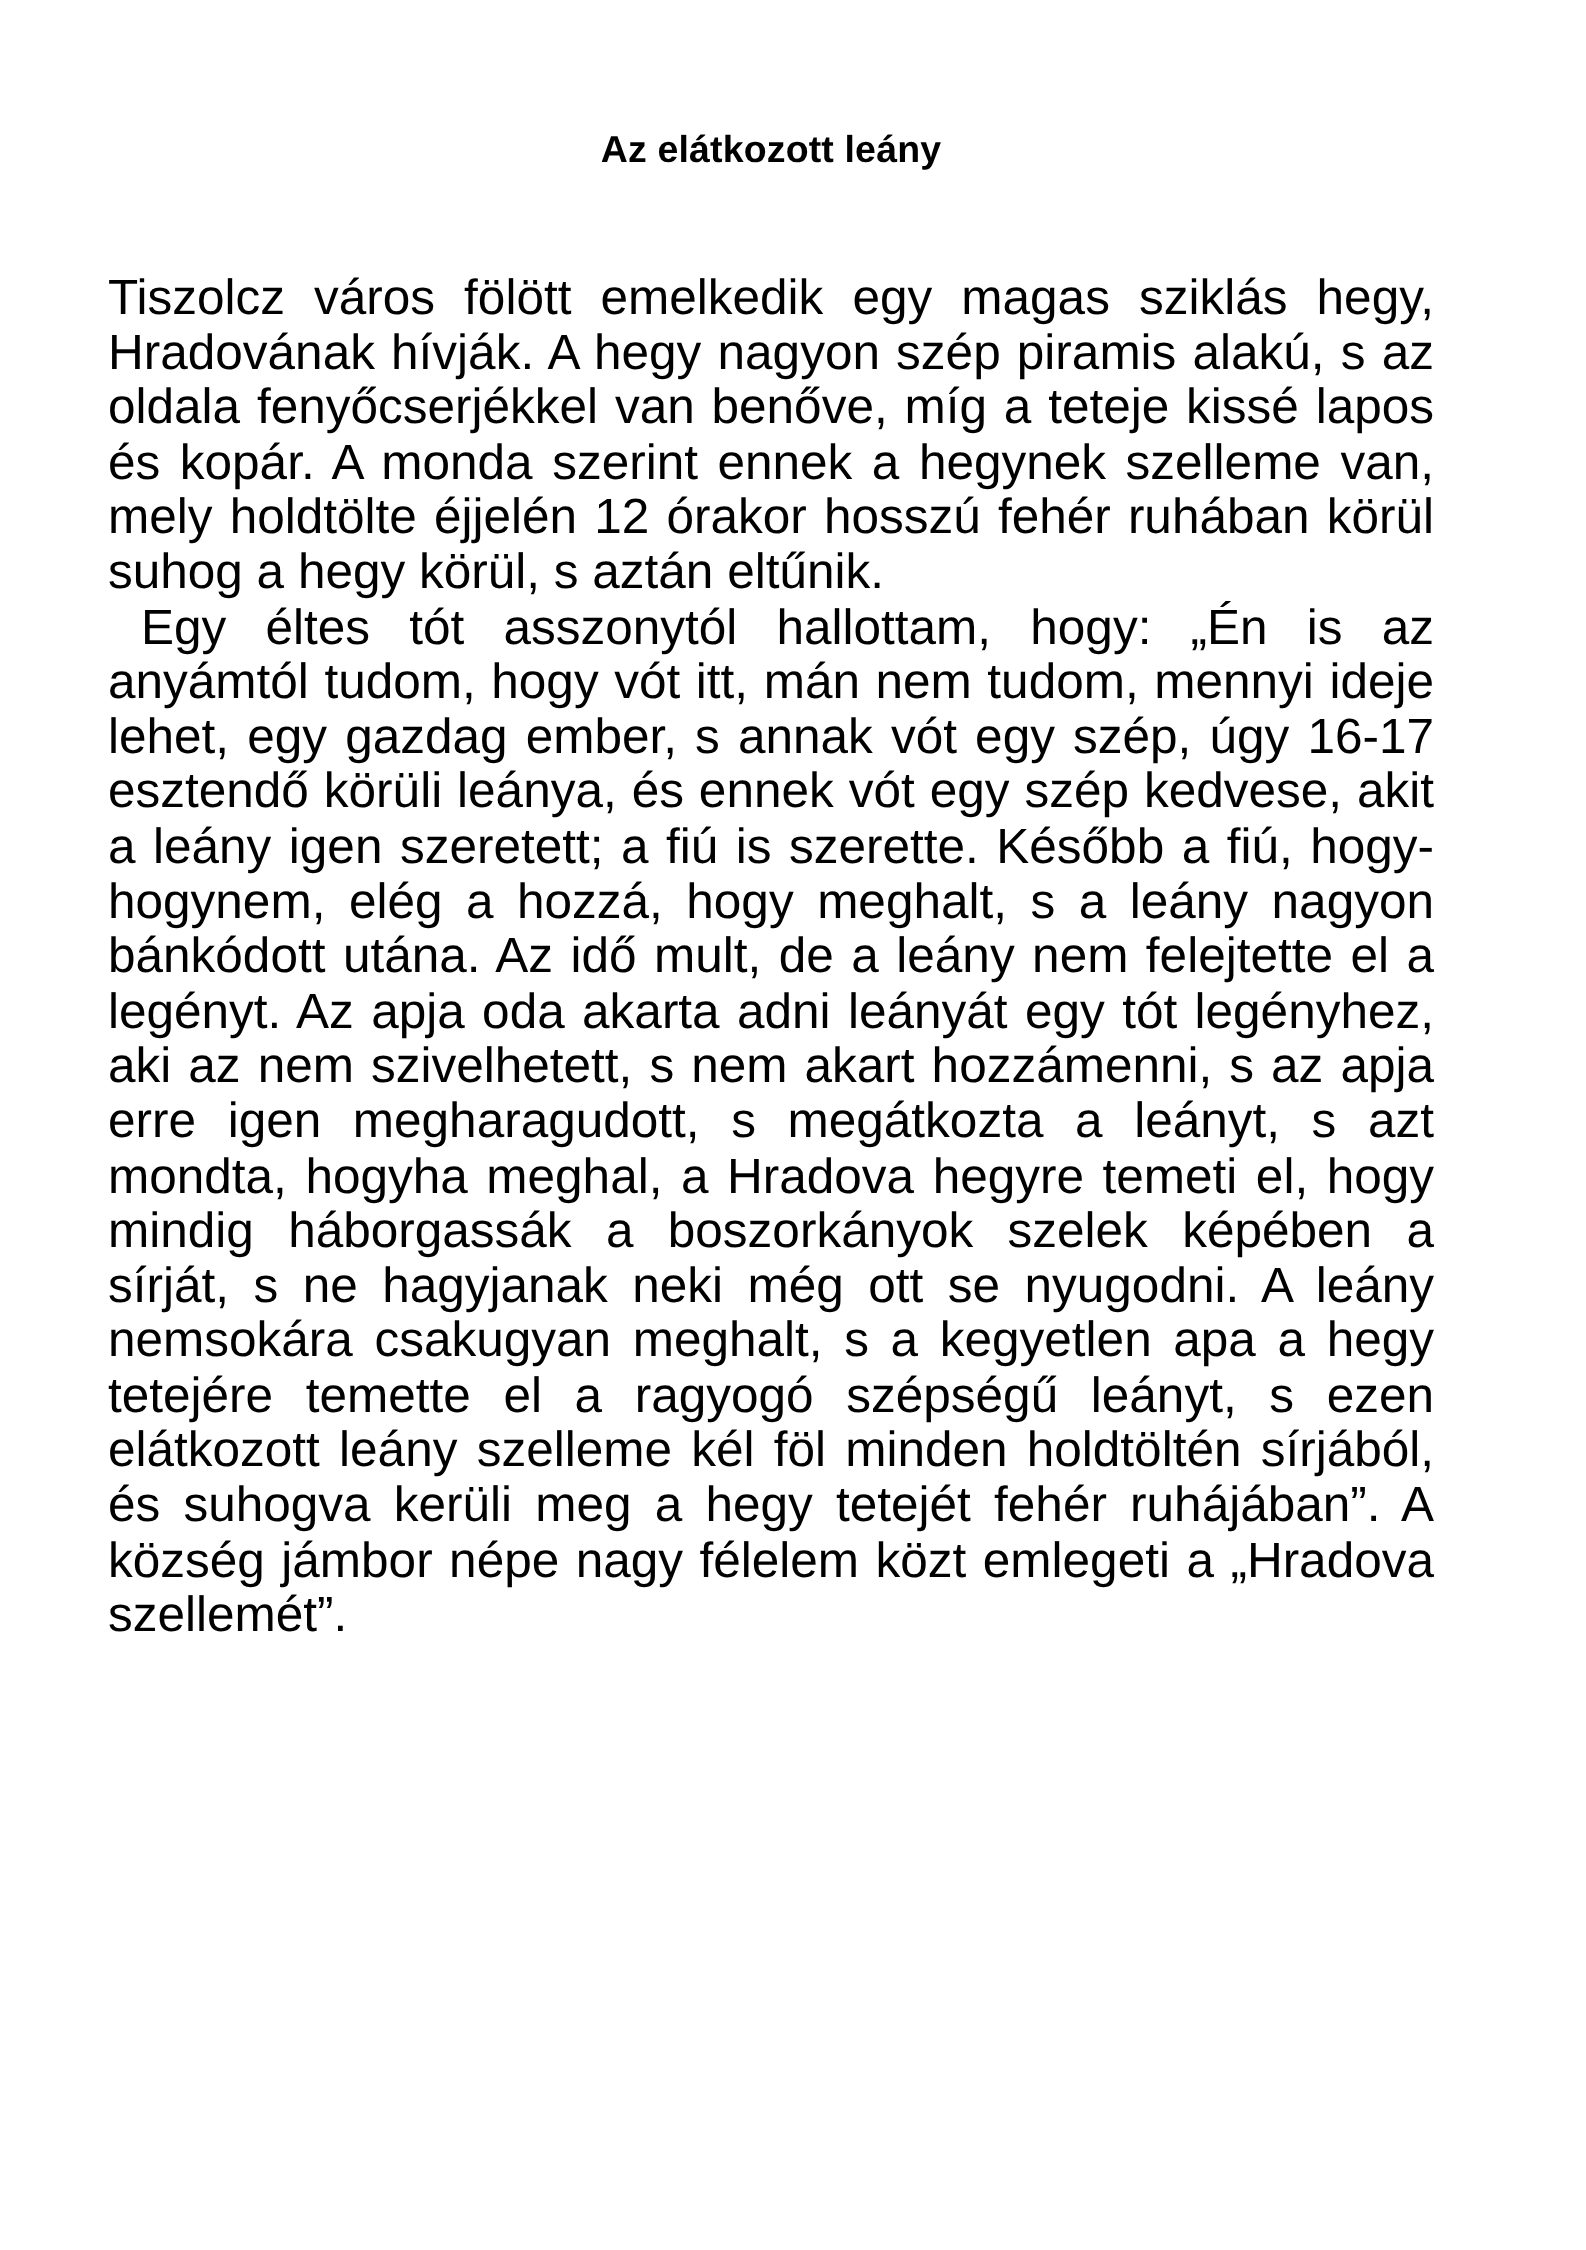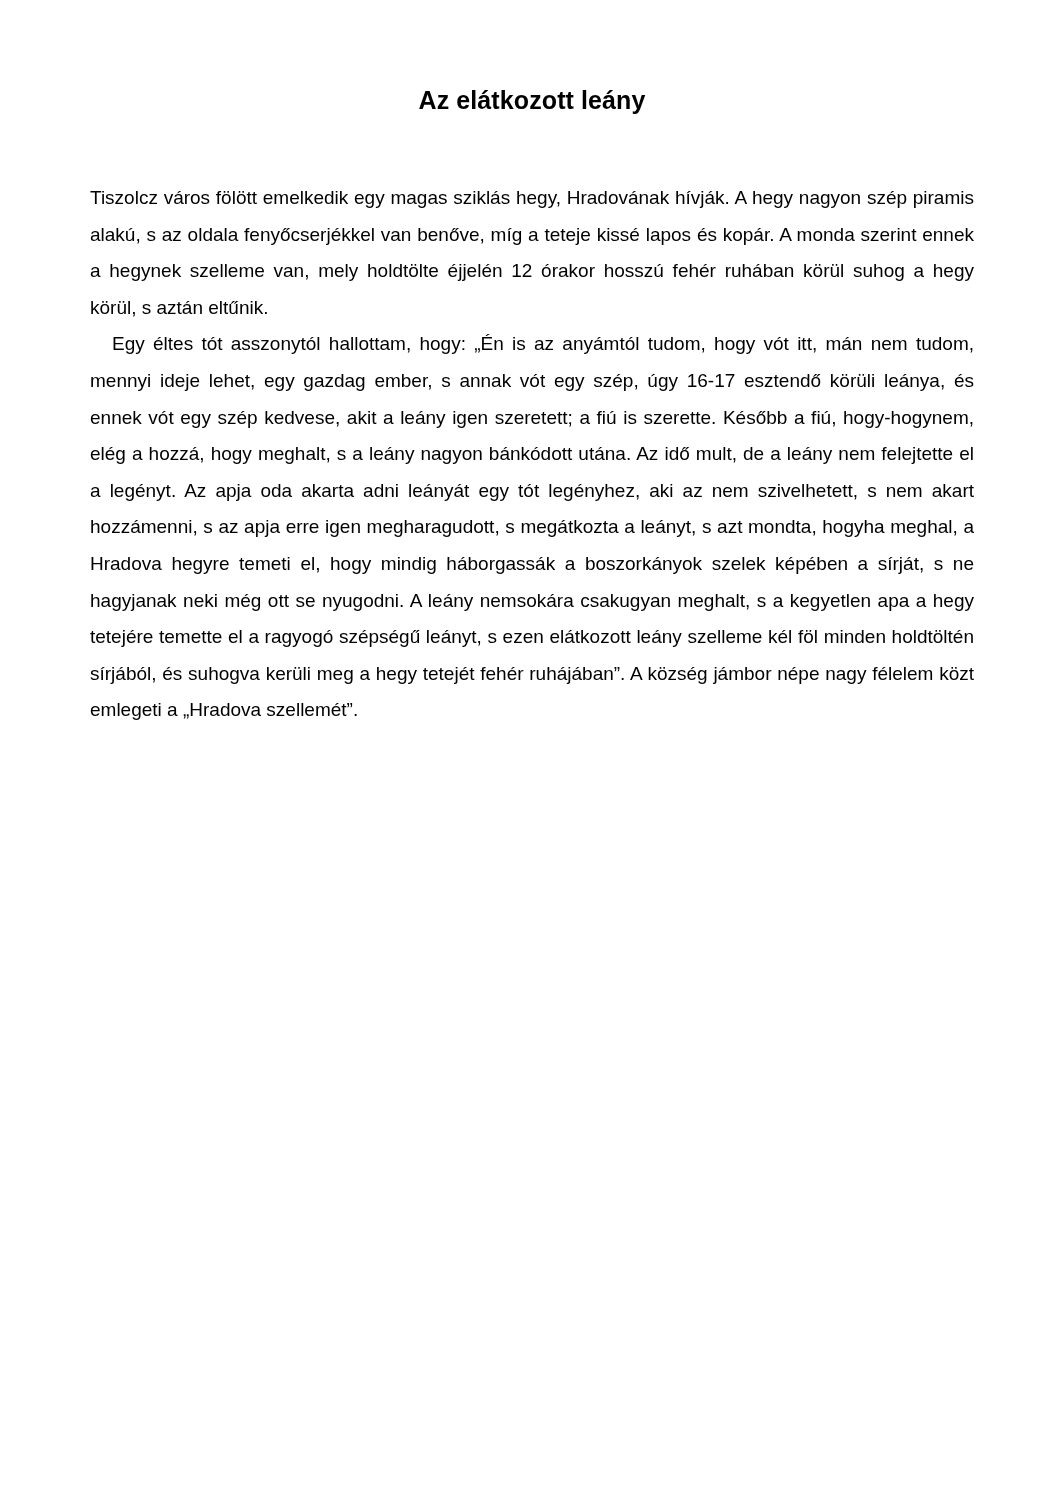--- a/index.html
+++ b/index.html
@@ -16,38 +16,38 @@
     position: relative;
     width: 1057px;
     height: 1500px;
     margin: 0 auto;
     background: #ffffff;
     overflow: hidden;
     box-sizing: border-box;
   }
   .doc-body {
     position: absolute;
-    left: 90px;
+    left: 72px;
     top: 82px;
     width: 884px;
   }
   .doc-title {
     font-size: 25px;
     font-weight: bold;
     text-align: center;
     letter-spacing: 0.1px;
     line-height: 36px;
     margin: 0;
     padding: 0;
   }
   .title-gap {
     height: 62px;
   }
   .body-text {
-    font-size: 19px;
+    font-size: 33px;
     line-height: 36.6px;
     text-align: justify;
     text-justify: inter-word;
     margin: 0;
     padding: 0;
     word-spacing: 0px;
     hyphens: none;
     -webkit-hyphens: none;
   }
   .body-text .para-indent {

